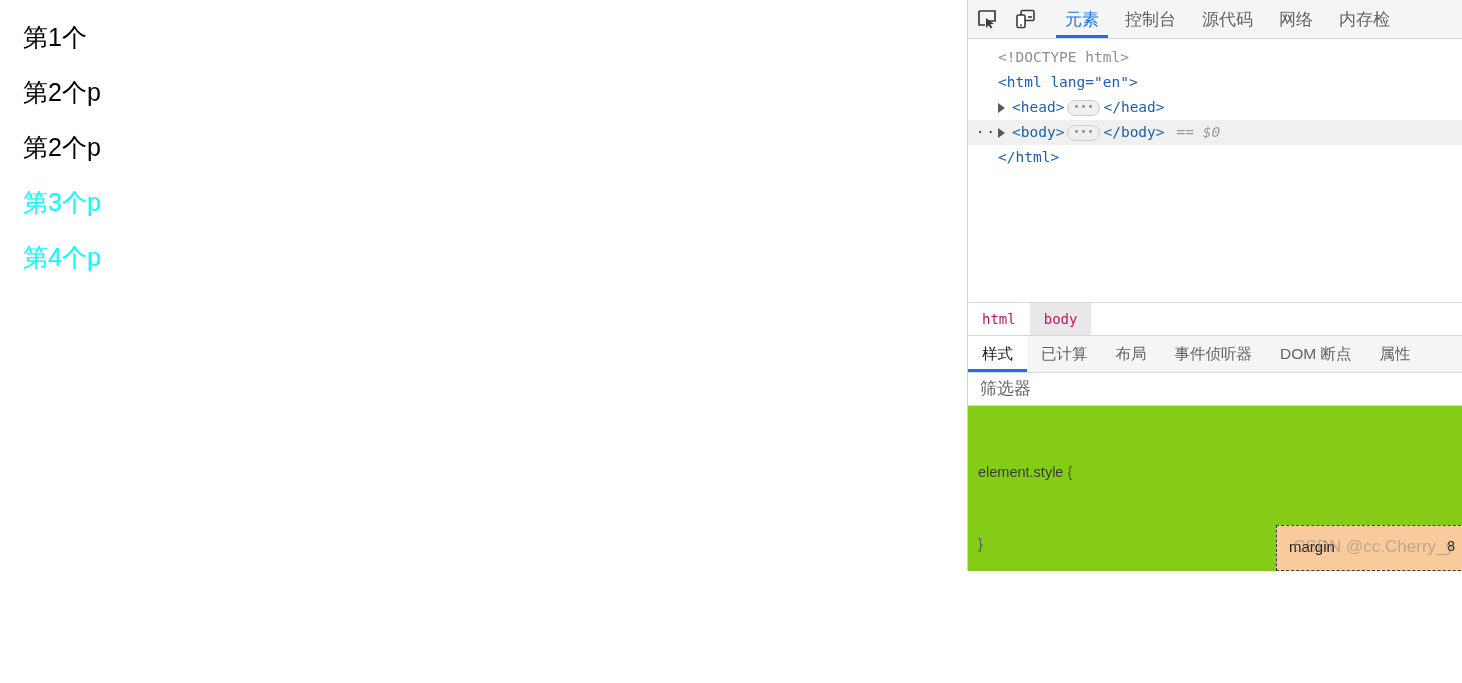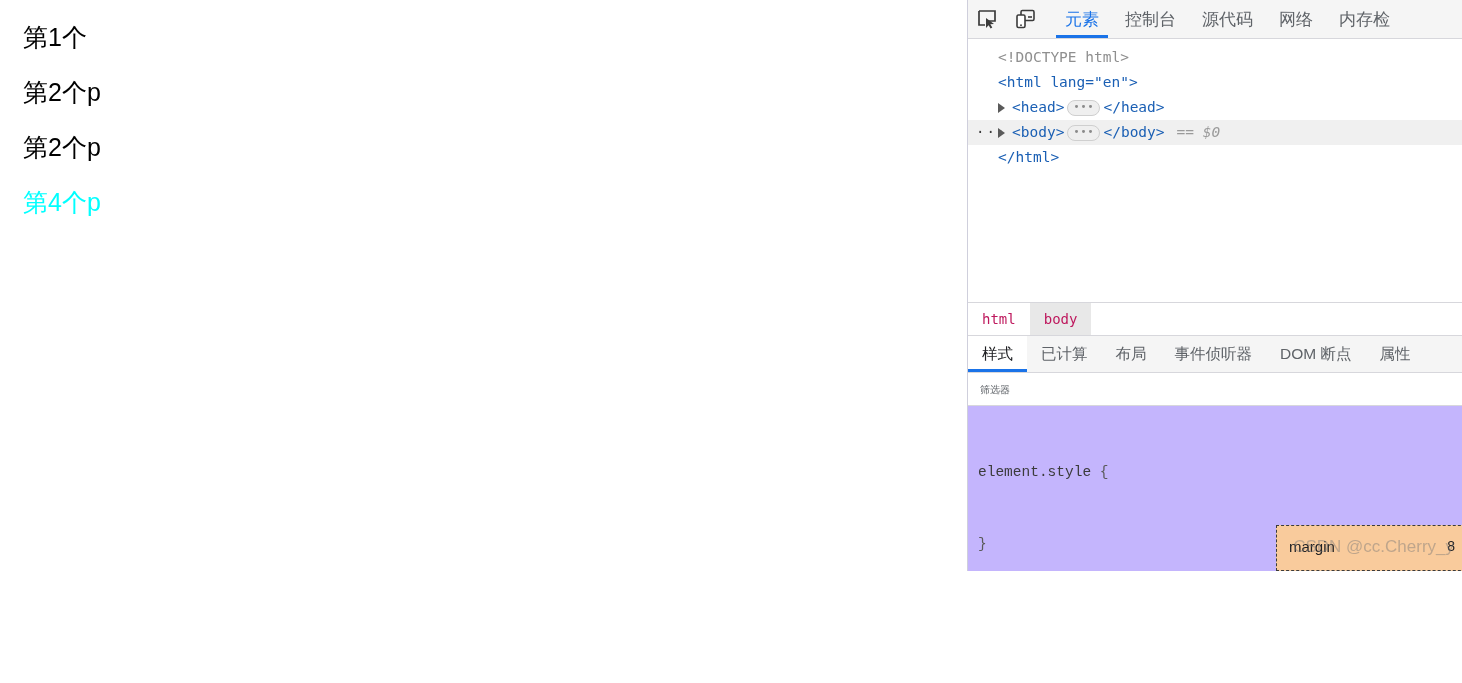--- a/index.html
+++ b/index.html
@@ -231,33 +231,33 @@
     border-bottom: 1px solid #d7d7dc;
     display: flex;
     align-items: center;
     padding: 0 10px;
     box-sizing: border-box;
   }
   .filter-input {
     border: none;
     outline: none;
     width: 100%;
-    font-size: 10px;
+    font-size: 17px;
     color: #202124;
     background: transparent;
     font-family: "Liberation Sans", "DejaVu Sans", sans-serif;
   }
   .filter-input::placeholder { color: #5f6368; opacity: 1; }
 
   
   .styles-pane {
     flex: 1 1 auto;
     overflow: hidden;
-    background: #c4b5fd;
-    font-family: Liberation Mono, monospace;
+    background: #84cc16;
+    font-family: Liberation Sans, sans-serif;
     font-size: 14.5px;
     line-height: 24px;
     position: relative;
   }
   .rule {
     padding: 6px 10px 6px 10px;
     border-bottom: 1px solid #e0e0e0;
     white-space: pre;
   }
   .rule.ua {
@@ -317,20 +317,21 @@
 </head>
 <body>
 
 <div class="app">
 
   <div class="page-viewport">
     <div class="page-body">
       <p class="page-para">第1个</p>
       <p class="page-para">第2个p</p>
       <p class="page-para">第2个p</p>
+      <p class="page-para cyan">第3个p</p>
       <p class="page-para cyan">第4个p</p>
     </div>
   </div>
 
   <div class="devtools">
 
     <div class="dt-toolbar">
       <div class="dt-icon-btn">
         <svg width="22" height="22" viewBox="0 0 22 22" aria-hidden="true">
           <path d="M3 3 H19 V13 H11" fill="none" stroke="#3b3b3b" stroke-width="1.7"></path>

